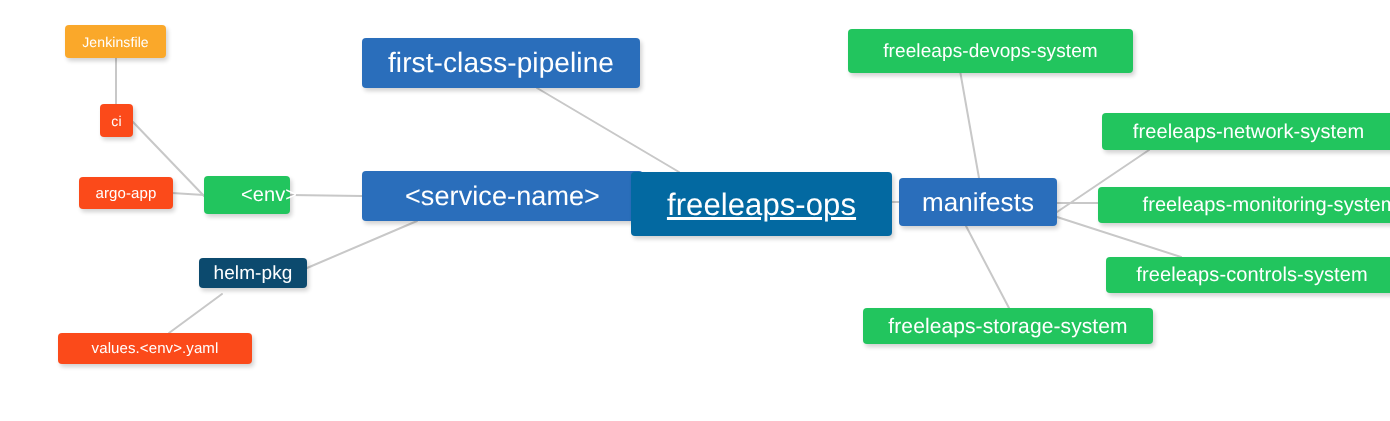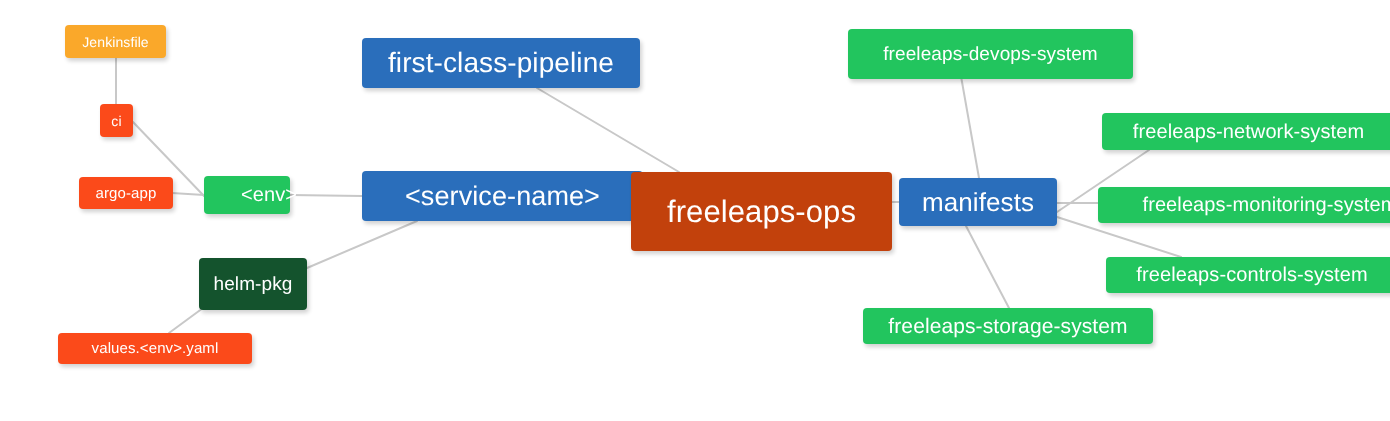--- a/index.html
+++ b/index.html
@@ -57,25 +57,25 @@
       <line x1="1010" y1="212" x2="1102" y2="150" stroke="#c8c8c8" stroke-width="2" stroke-linecap="round"></line>
       <line x1="1010" y1="203" x2="1051" y2="203" stroke="#c8c8c8" stroke-width="2" stroke-linecap="round"></line>
       <line x1="1010" y1="217" x2="1134" y2="257" stroke="#c8c8c8" stroke-width="2" stroke-linecap="round"></line>
       <line x1="919" y1="226" x2="962" y2="308" stroke="#c8c8c8" stroke-width="2" stroke-linecap="round"></line>
     </svg>
   <div id="node-layer">
       <div class="node" style="left: 18px; top: 25px; width: 101px; height: 33px; background: rgb(250, 168, 42); font-size: 14px;">Jenkinsfile</div>
       <div class="node" style="left: 53px; top: 104px; width: 33px; height: 33px; background: rgb(251, 74, 26); font-size: 14px;">ci</div>
       <div class="node" style="left: 32px; top: 177px; width: 94px; height: 32px; background: rgb(251, 74, 26); font-size: 15px;">argo-app</div>
       <div class="node" style="left: 157px; top: 176px; width: 86px; height: 38px; background: rgb(34, 197, 94); font-size: 20px; padding-left: 44px;">&lt;env&gt;</div>
-      <div class="node" style="left: 152px; top: 258px; width: 108px; height: 52px; background: #14532d; font-size: 19px;">helm-pkg</div>
+      <div class="node" style="left: 152px; top: 258px; width: 108px; height: 30px; background: #0c4a6e; font-size: 19px;">helm-pkg</div>
       <div class="node" style="left: 11px; top: 333px; width: 194px; height: 31px; background: rgb(251, 74, 26); font-size: 15px;">values.&lt;env&gt;.yaml</div>
       <div class="node" style="left: 315px; top: 38px; width: 278px; height: 50px; background: rgb(42, 110, 187); font-size: 28px;">first-class-pipeline</div>
       <div class="node" style="left: 315px; top: 171px; width: 281px; height: 50px; background: rgb(42, 110, 187); font-size: 27px;">&lt;service-name&gt;</div>
-      <div class="node" style="left: 584px; top: 172px; width: 261px; height: 79px; background: #c2410c; font-size: 31px;">freeleaps-ops</div>
+      <div class="node" style="left: 584px; top: 172px; width: 261px; height: 64px; background: #0369a1; font-size: 31px; text-decoration: underline;">freeleaps-ops</div>
       <div class="node" style="left: 852px; top: 178px; width: 158px; height: 48px; background: rgb(42, 110, 187); font-size: 26px;">manifests</div>
-      <div class="node" style="left: 801px; top: 29px; width: 285px; height: 50px; background: rgb(34, 197, 94); font-size: 19px;">freeleaps-devops-system</div>
+      <div class="node" style="left: 801px; top: 29px; width: 285px; height: 44px; background: rgb(34, 197, 94); font-size: 19px;">freeleaps-devops-system</div>
       <div class="node" style="left: 1055px; top: 113px; width: 293px; height: 37px; background: rgb(34, 197, 94); font-size: 20px;">freeleaps-network-system</div>
       <div class="node" style="left: 1051px; top: 187px; width: 324px; height: 36px; background: rgb(34, 197, 94); font-size: 20px; padding-left: 20px;">freeleaps-monitoring-system</div>
       <div class="node" style="left: 1059px; top: 257px; width: 292px; height: 36px; background: rgb(34, 197, 94); font-size: 20px;">freeleaps-controls-system</div>
       <div class="node" style="left: 816px; top: 308px; width: 290px; height: 36px; background: rgb(34, 197, 94); font-size: 21px;">freeleaps-storage-system</div>
     </div>
 </div>
 
 </body></html>

